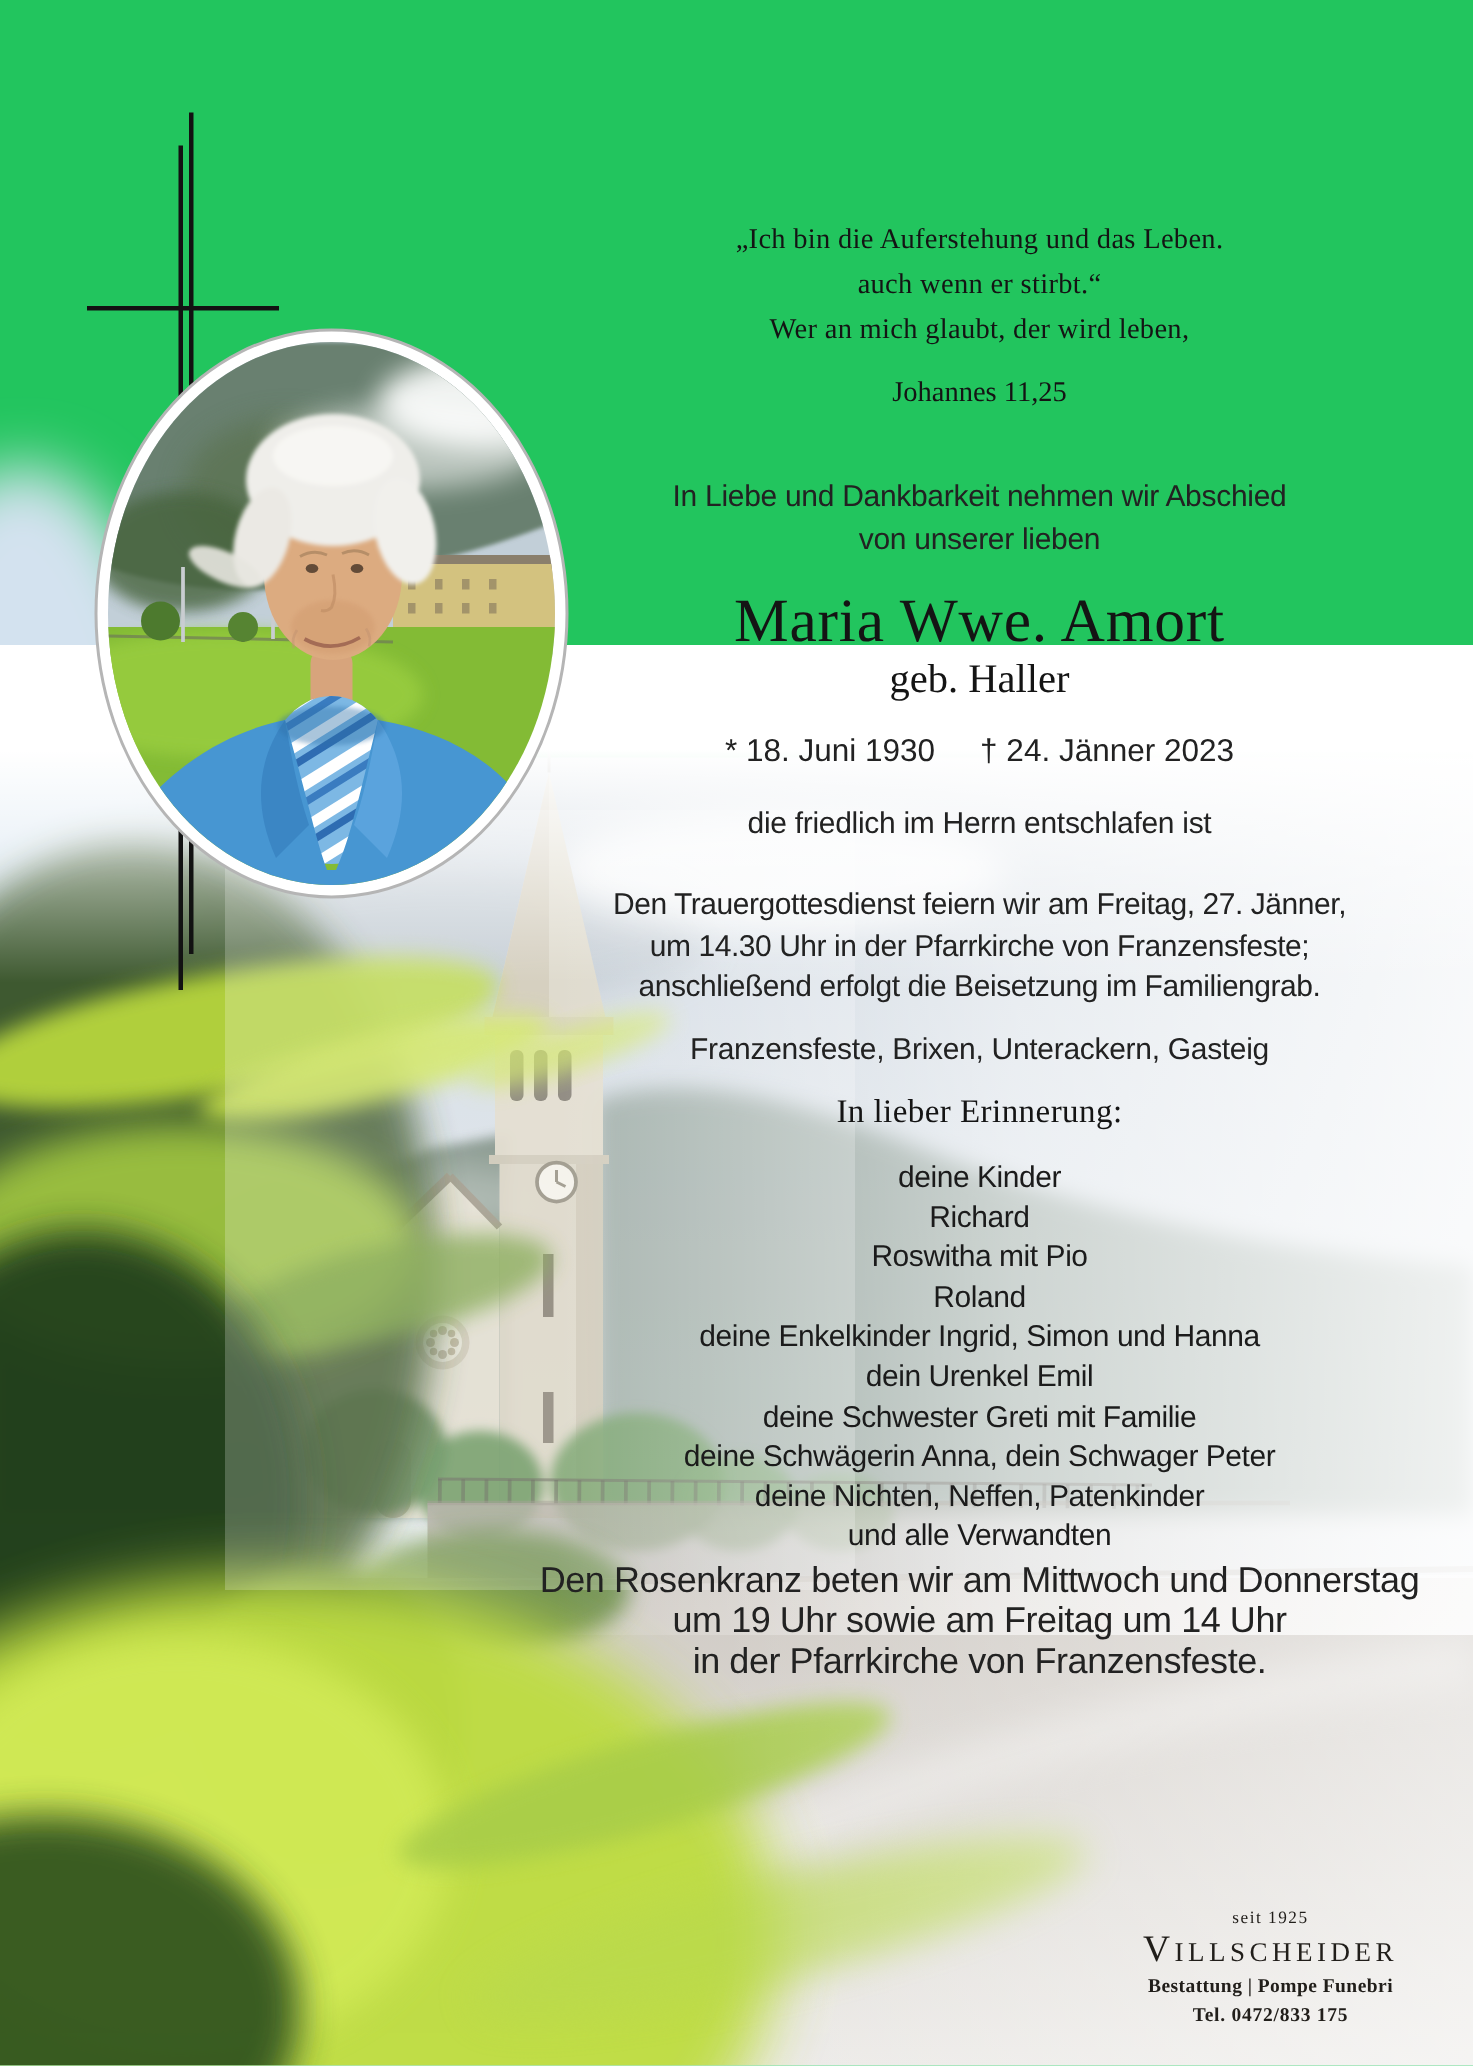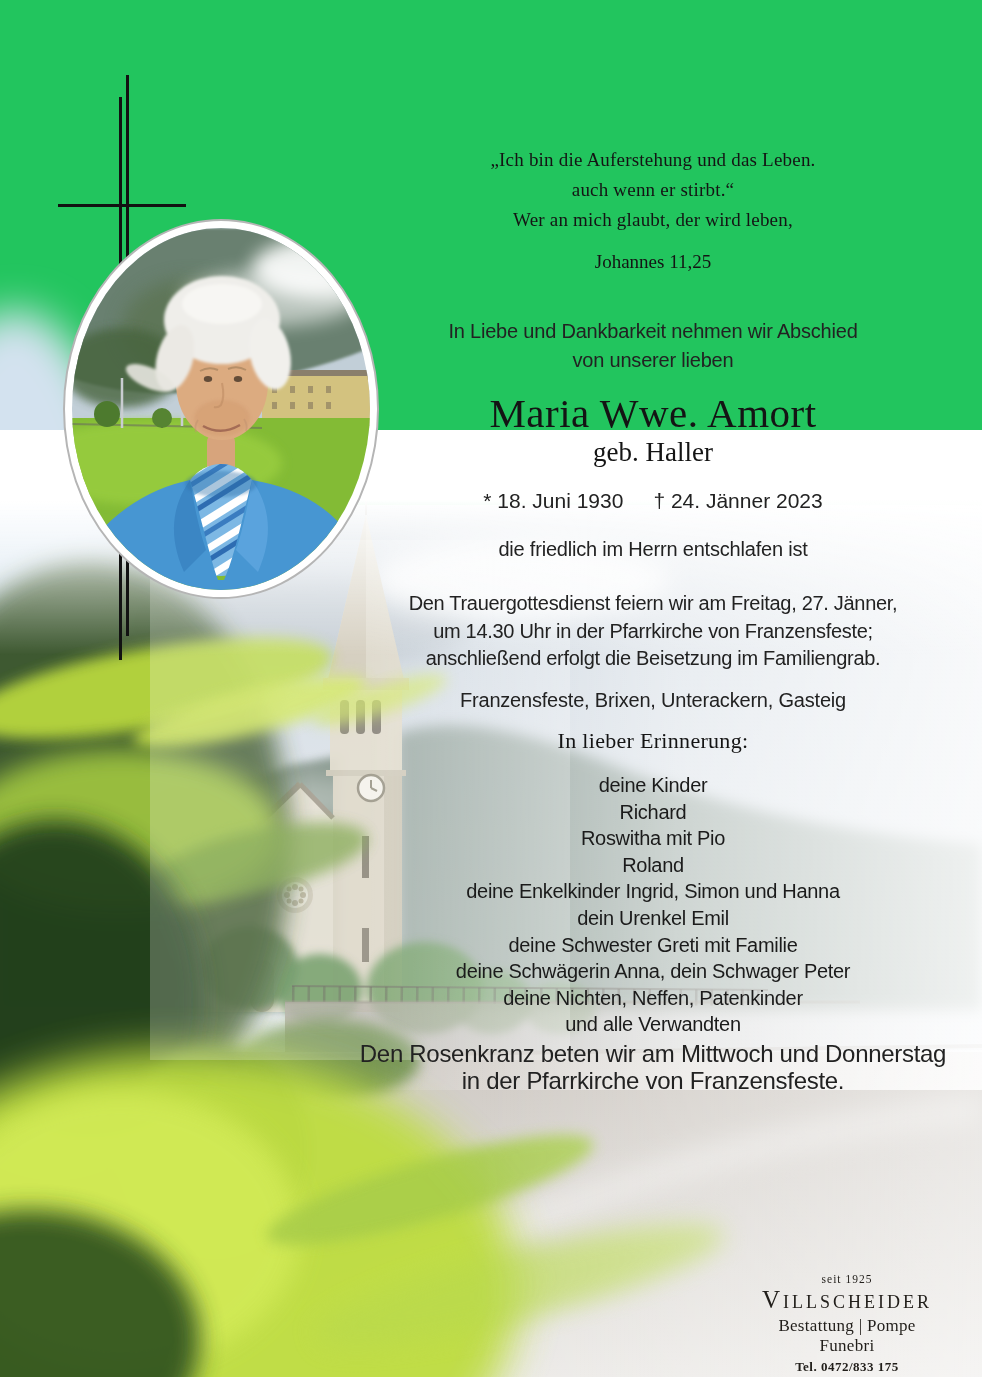--- a/index.html
+++ b/index.html
@@ -32,21 +32,21 @@
   .rem-list{top:772px;font-size:20px;line-height:26.6px;letter-spacing:-.3px;color:#1b1b1b;}
   .rem-list .b{font-weight:400;}
   .rosary{top:1040px;font-size:24px;line-height:27px;letter-spacing:-.3px;color:#222;}
   .donation{top:1169px;font-size:20px;letter-spacing:-.3px;color:#222;}
   
   .logo{position:absolute;left:752px;top:1243px;width:190px;text-align:center;z-index:4;
         font-family:"Liberation Serif",serif;color:#211e1a;}
   .logo .since{font-size:11.5px;letter-spacing:1px;margin-top:30px;}
   .logo .brand{font-size:18px;letter-spacing:3px;margin-top:1px;}
   .logo .brand::first-letter{font-size:25px;}
-  .logo .subtitle{font-size:17px;font-weight:400;letter-spacing:.3px;margin-top:2px;}
+  .logo .subtitle{font-size:13px;font-weight:700;letter-spacing:.3px;margin-top:2px;}
   .logo .phone{font-size:13px;font-weight:700;letter-spacing:.5px;margin-top:3px;}
 </style>
 </head>
 <body>
 
 <div class="page">
 
   <svg class="backdrop" viewBox="0 0 982 1377" width="982" height="1377" aria-hidden="true">
     <defs>
       <linearGradient id="skyG" x1="0" y1="0" x2="0" y2="1">
@@ -304,20 +304,21 @@
       <div class="ln"><span>deine Enkelkinder </span><span class="b">Ingrid, Simon</span><span> und </span><span class="b">Hanna</span></div>
       <div class="ln"><span>dein Urenkel </span><span class="b">Emil</span></div>
       <div class="ln"><span>deine Schwester </span><span class="b">Greti</span><span> mit Familie</span></div>
       <div class="ln"><span>deine Schwägerin </span><span class="b">Anna,</span><span> dein Schwager </span><span class="b">Peter</span></div>
       <div class="ln"><span>deine Nichten, Neffen, Patenkinder</span></div>
       <div class="ln"><span>und alle Verwandten</span></div>
     </div>
 
   <div class="tx rosary">
       <div class="ln">Den Rosenkranz beten wir am Mittwoch und Donnerstag</div>
+      <div class="ln">um 19 Uhr sowie am Freitag um 14 Uhr</div>
       <div class="ln">in der Pfarrkirche von Franzensfeste.</div>
     </div>
 
   <div class="logo">
     <div class="since">seit 1925</div>
     <div class="brand">VILLSCHEIDER</div>
     <div class="subtitle">Bestattung | Pompe Funebri</div>
     <div class="phone">Tel. 0472/833 175</div>
   </div>
 

